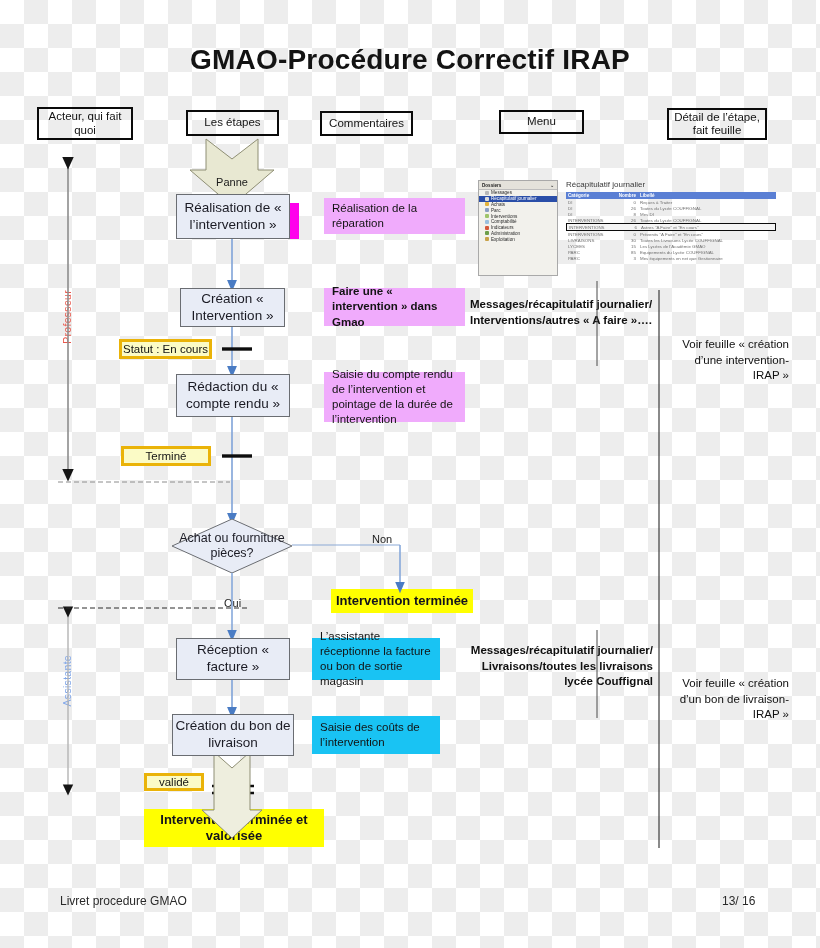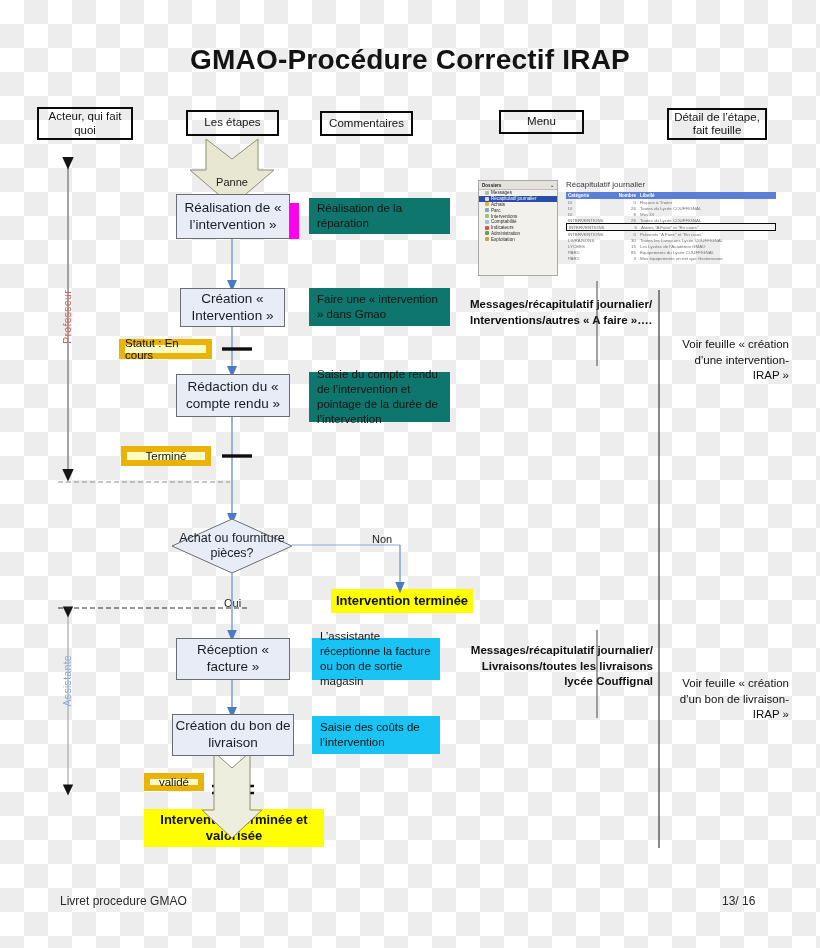--- a/index.html
+++ b/index.html
@@ -54,26 +54,26 @@
     display:flex;align-items:center;justify-content:center;
     text-align:center;font-size:12.5px;color:#1b1b24;line-height:1.2;
   }
 
   
   .cmt{
     display:flex;align-items:center;
     font-size:11.5px;line-height:1.32;color:#131313;
     padding:5px 8px;
   }
-  .cmt-orange{background:#0f766e;}
+  .cmt-orange{background:#f0abfc;margin-left:15px;}
   .cmt-cyan{background:#19c3f3;}
 
   
   .tag-yellow{
-    background:#fbfbc6;border:6px solid #eab308;
+    background:#fbfbc6;border:3px solid #eab308;
     display:flex;align-items:center;justify-content:center;
     font-size:11.5px;color:#131313;
   }
   .terminal{
     background:#ffff00;
     display:flex;align-items:center;justify-content:center;
     text-align:center;font-size:13px;font-weight:bold;color:#12121c;line-height:1.25;
   }
 
   
@@ -202,21 +202,21 @@
   <div class="diamond-txt">Achat ou fourniture pièces?</div>
 </div>
 <div class="abs" style="left:360px;top:533px;font-size:11px;color:#1d1d1d;padding-left:12px;">Non</div>
 <div class="abs" style="left:224px;top:597px;font-size:11px;color:#1d1d1d;">Oui</div>
 
 <div class="abs tag-yellow" style="left:119px;top:339px;width:93px;height:20px;">Statut : En cours</div>
 <div class="abs tag-yellow" style="left:121px;top:446px;width:90px;height:20px;">Terminé</div>
 <div class="abs tag-yellow" style="left:144px;top:773px;width:60px;height:18px;">validé</div>
 
 <div class="abs cmt cmt-orange" style="left:309px;top:198px;width:141px;height:36px;">Réalisation de la réparation</div>
-<div class="abs cmt cmt-orange" style="left:309px;top:288px;width:141px;height:38px;">Faire une « intervention » dans Gmao</div>
+<div class="abs cmt cmt-orange" style="left:309px;top:288px;width:141px;height:38px;font-weight:bold;">Faire une « intervention » dans Gmao</div>
 <div class="abs cmt cmt-orange" style="left:309px;top:372px;width:141px;height:50px;">Saisie du compte rendu de l’intervention et pointage de la durée de l’intervention</div>
 <div class="abs cmt cmt-cyan" style="left:312px;top:638px;width:128px;height:42px;">L’assistante réceptionne la facture ou bon de sortie magasin</div>
 <div class="abs cmt cmt-cyan" style="left:312px;top:716px;width:128px;height:38px;">Saisie des coûts de l’intervention</div>
 
 <div class="abs terminal" style="left:331px;top:589px;width:142px;height:24px;">Intervention terminée</div>
 <div class="abs terminal" style="left:144px;top:809px;width:180px;height:38px;">Intervention terminée et valorisée</div>
 
 <div class="abs txt b" style="left:470px;top:297px;width:195px;">Messages/récapitulatif journalier/ Interventions/autres « A faire »….</div>
 <div class="abs txt b c" style="left:463px;top:643px;width:190px;">Messages/récapitulatif journalier/ Livraisons/toutes les livraisons lycée Couffignal</div>
 

